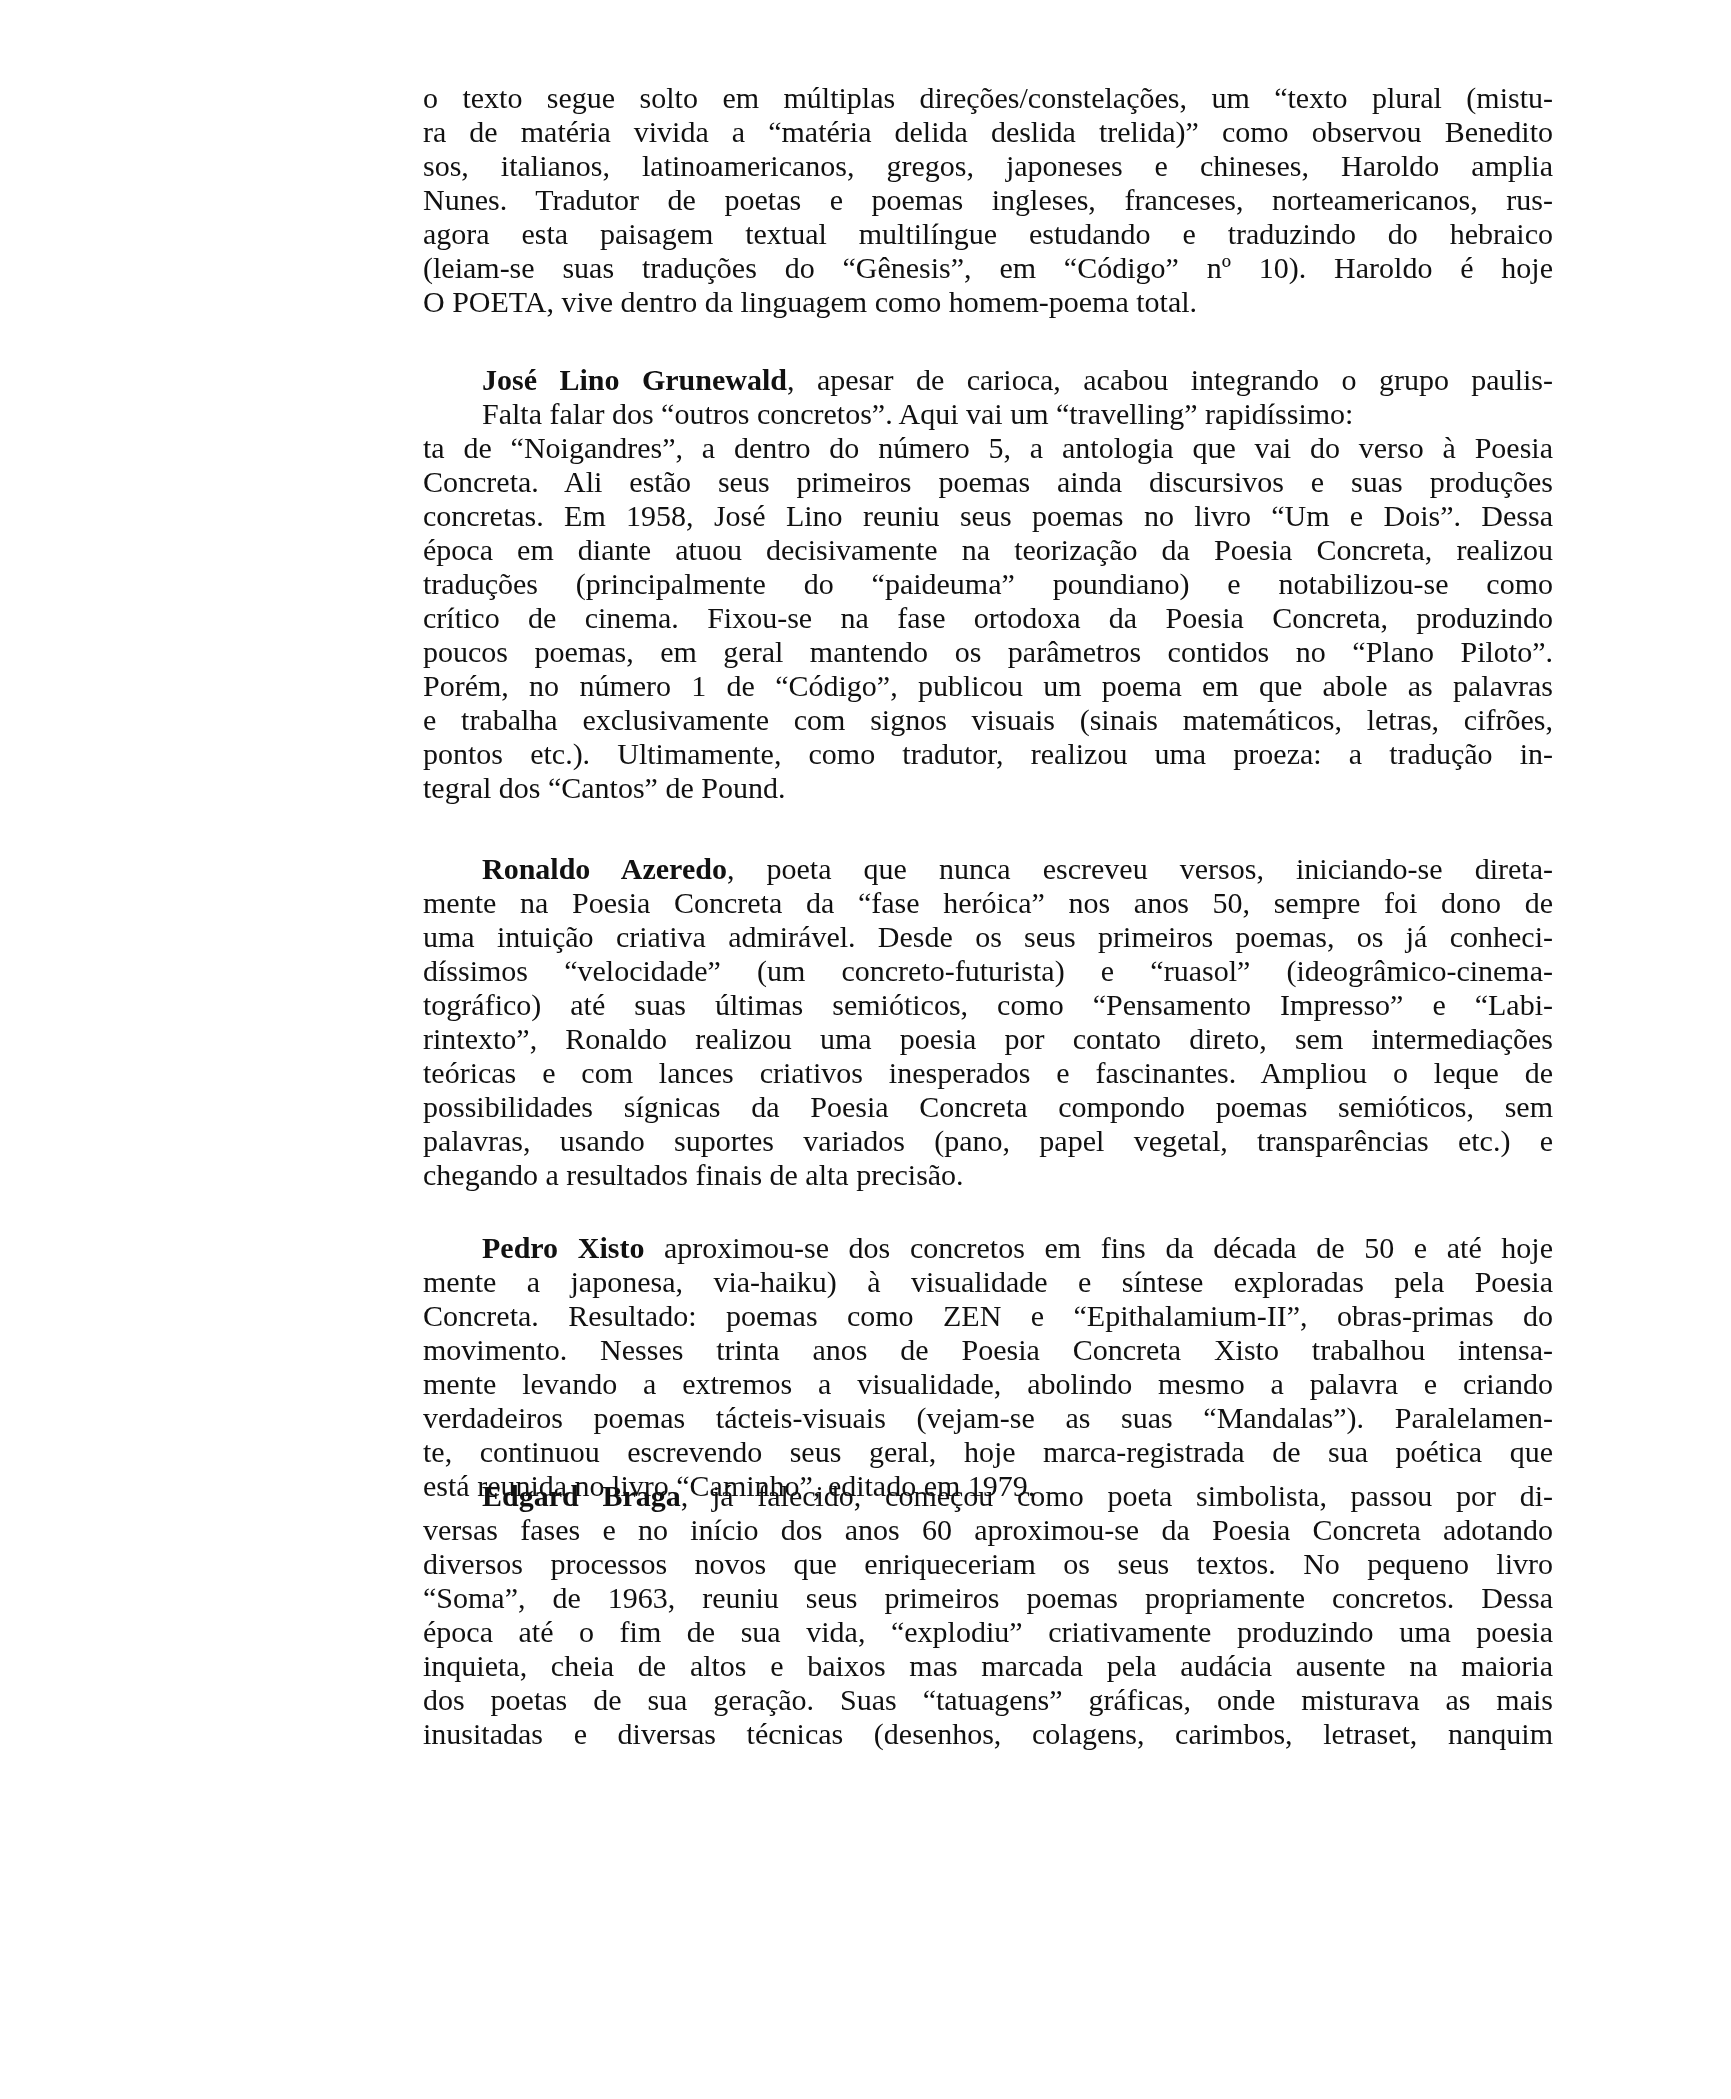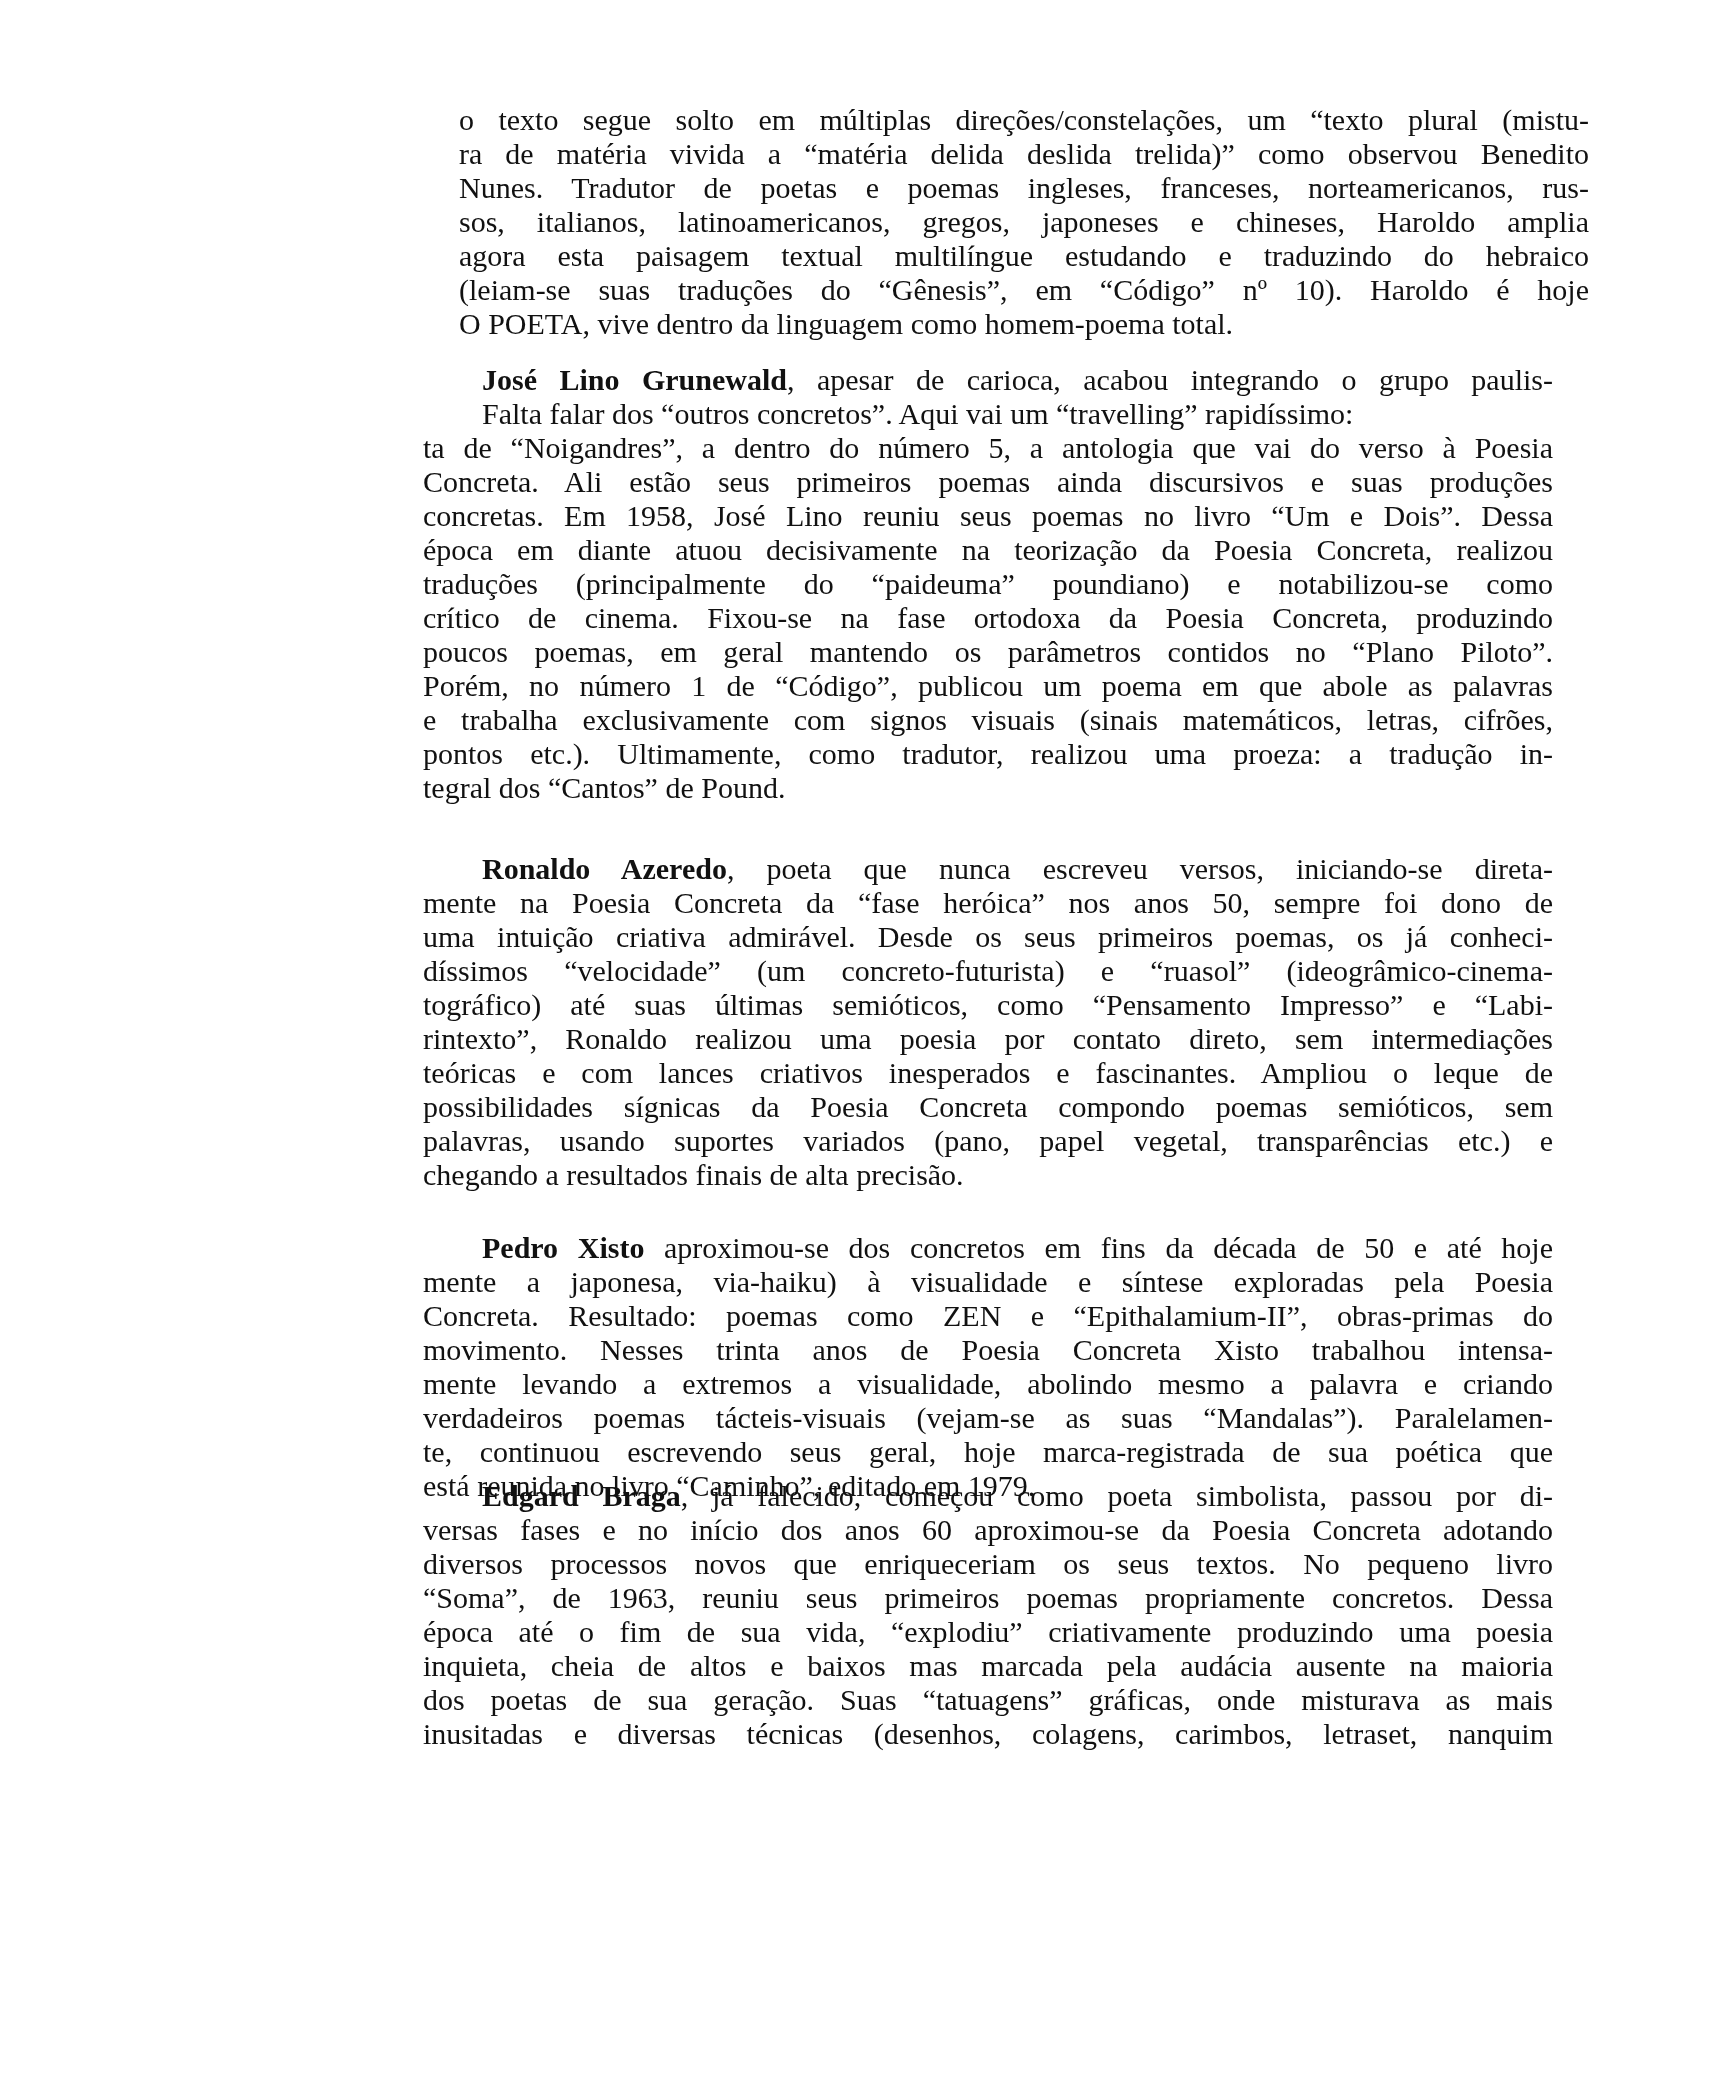--- a/index.html
+++ b/index.html
@@ -18,36 +18,36 @@
     display: block;
     height: 34px;
     white-space: nowrap;
     text-align: justify;
     text-align-last: justify;
     overflow: hidden;
   }
   .line.last { text-align-last: left; text-align: right; }
   .line.indent { padding-left: 59px; }
   .lead { font-weight: bold; }
-  #p1 { top: 103px; margin-left: 36px; }
+  #p1 { top: 81px; }
   #p2 { top: 363px; }
   #p3 { top: 852px; }
   #p4 { top: 1231px; }
   #p5 { top: 1479px; }
 </style>
 </head>
 <body>
 
 <div class="page">
 
   <div class="para" id="p1">
     <span class="line">o texto segue solto em múltiplas direções/constelações, um “texto plural (mistu-</span>
     <span class="line">ra de matéria vivida a “matéria delida deslida trelida)” como observou Benedito</span>
+    <span class="line">sos, italianos, latinoamericanos, gregos, japoneses e chineses, Haroldo amplia</span>
     <span class="line">Nunes. Tradutor de poetas e poemas ingleses, franceses, norteamericanos, rus-</span>
-    <span class="line">sos, italianos, latinoamericanos, gregos, japoneses e chineses, Haroldo amplia</span>
     <span class="line">agora esta paisagem textual multilíngue estudando e traduzindo do hebraico</span>
     <span class="line">(leiam-se suas traduções do “Gênesis”, em “Código” nº 10). Haroldo é hoje</span>
     <span class="line last">O POETA, vive dentro da linguagem como homem-poema total.</span>
   </div>
 
   <div class="para" id="p2">
     <span class="line indent"><b class="lead">José Lino Grunewald</b><span>, apesar de carioca, acabou integrando o grupo paulis-</span></span>
     <span class="line indent last">Falta falar dos “outros concretos”. Aqui vai um “travelling” rapidíssimo:</span>
     <span class="line">ta de “Noigandres”, a dentro do número 5, a antologia que vai do verso à Poesia</span>
     <span class="line">Concreta. Ali estão seus primeiros poemas ainda discursivos e suas produções</span>

